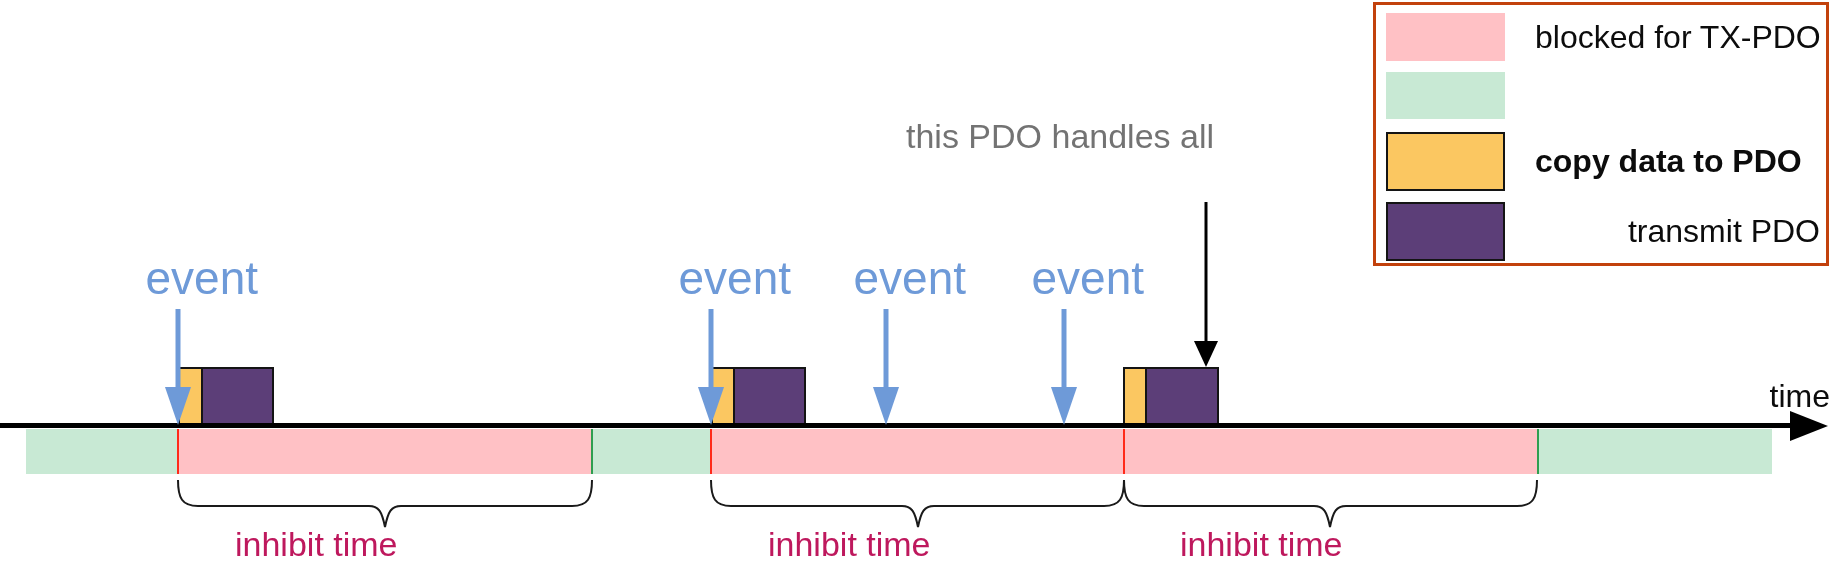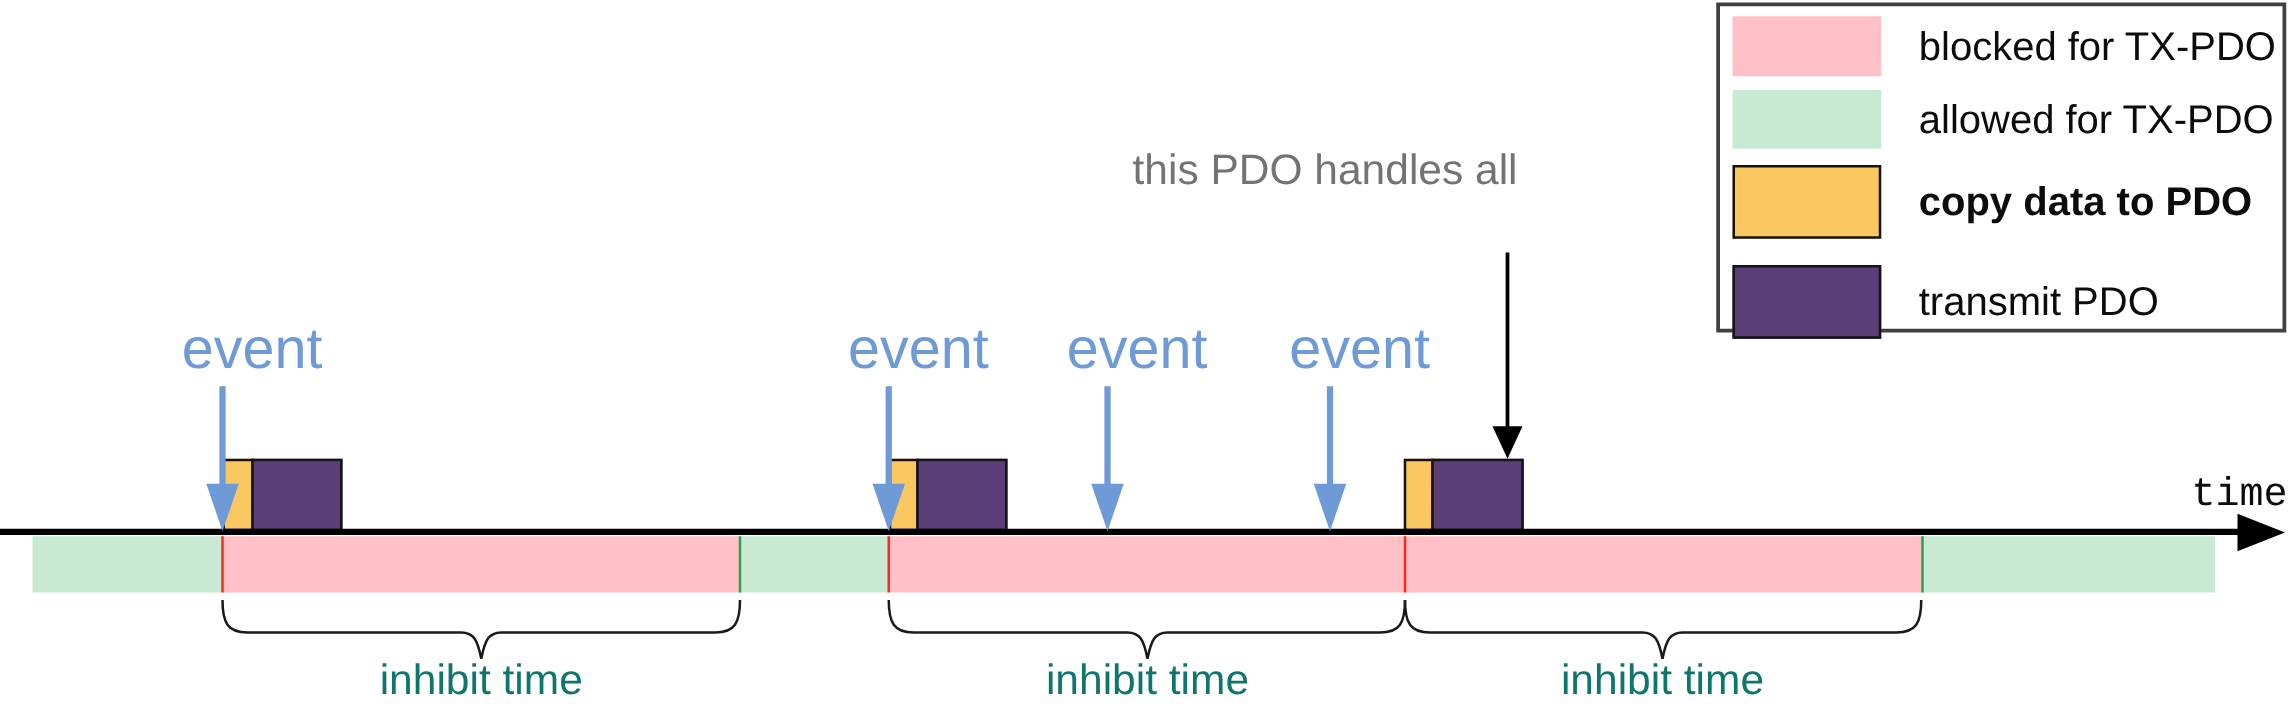--- a/index.html
+++ b/index.html
@@ -17,34 +17,34 @@
     position:absolute;top:254px;width:160px;text-align:right;
     font-size:46px;line-height:48px;
   }
   
   .annotation{
     position:absolute;left:906px;top:116px;color:#737373;
     font-size:34px;line-height:40px;white-space:nowrap;
   }
   
   .inhibit-label{
-    position:absolute;top:527px;width:300px;text-align:center;color:#0f766e;
+    position:absolute;top:527px;width:300px;color:#be185d;
     font-size:34px;line-height:34px;white-space:nowrap;
   }
   
   .time-label{
     position:absolute;top:379px;right:4px;color:#0c0c0c;
-    font-size:32px;line-height:34px;font-family:Liberation Mono, monospace;
+    font-size:32px;line-height:34px;
   }
   
   #overlay{position:absolute;left:0;top:0;width:1834px;height:563px;z-index:5;pointer-events:none;}
   
   #legend{
     position:absolute;left:1373px;top:2px;width:456px;height:264px;
-    background:#ffffff;border:3px solid #404040;box-sizing:border-box;z-index:10;
+    background:#ffffff;border:3px solid #c2410c;box-sizing:border-box;z-index:10;
   }
   .legend-row{position:absolute;left:10px;right:6px;display:flex;align-items:center;}
   .legend-swatch{width:119px;height:100%;flex:0 0 119px;box-sizing:border-box;}
   .legend-swatch.bordered{border:2px solid #141414;}
   .legend-text{margin-left:30px;color:#0c0c0c;font-size:32px;white-space:nowrap;}
 </style>
 </head>
 <body>
 
 <div id="canvas">
@@ -117,25 +117,24 @@
 
   <div class="time-label">time</div>
 
   <div id="legend">
     <div class="legend-row" style="top:8px;height:48px;">
       <div class="legend-swatch" style="background-color: rgb(255, 193, 197);"></div>
       <span class="legend-text">blocked for TX-PDO</span>
     </div>
     <div class="legend-row" style="top:67px;height:47px;">
       <div class="legend-swatch" style="background-color: rgb(200, 233, 212);"></div>
-      <span class="legend-text">allowed for TX-PDO</span>
     </div>
     <div class="legend-row" style="top:127px;height:59px;font-weight:bold;">
       <div class="legend-swatch bordered" style="background-color: rgb(251, 199, 97);"></div>
       <span class="legend-text">copy data to PDO</span>
     </div>
-    <div class="legend-row" style="top:207px;height:59px;">
+    <div class="legend-row" style="top:197px;height:59px;justify-content:space-between;">
       <div class="legend-swatch bordered" style="background-color: rgb(92, 62, 120);"></div>
       <span class="legend-text">transmit PDO</span>
     </div>
   </div>
 
 </div>
 
 </body></html>

